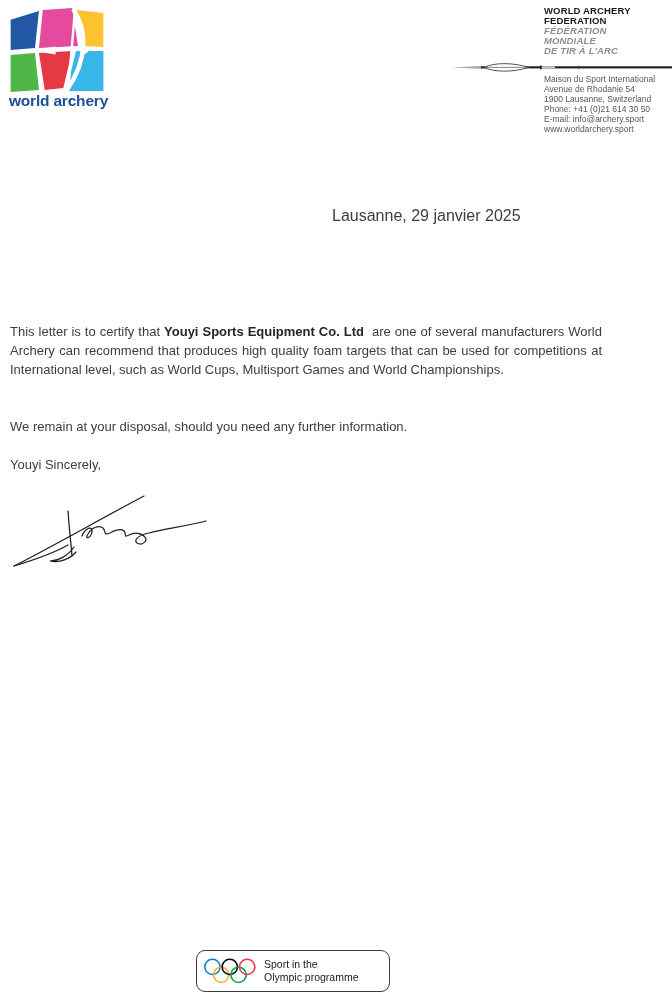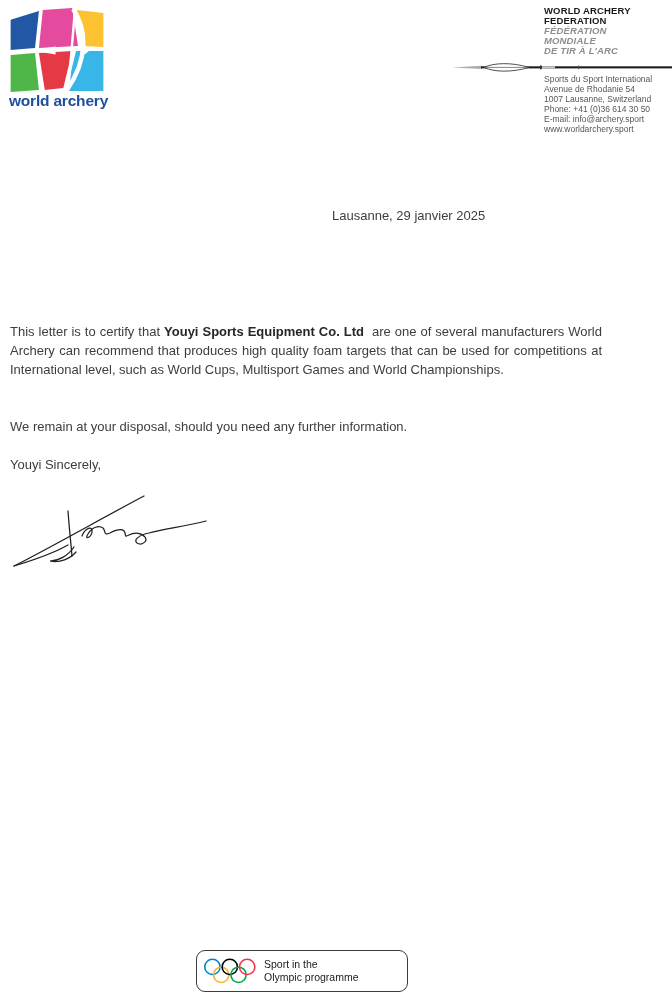--- a/index.html
+++ b/index.html
@@ -27,38 +27,38 @@
   .org-block .fr { color: #8d8d8d; font-style: italic; }
   .arrow-wrap { position: absolute; left: 452px; top: 61px; }
   .address-block {
     position: absolute; left: 544px; top: 74px;
     font-size: 8.5px; line-height: 10px; color: #565656; white-space: nowrap;
   }
 
   
   .dateline {
     position: absolute; left: 332px; top: 206px;
-    font-size: 13px; line-height: 19px;
+    font-size: 16px; line-height: 19px;
   }
   .body-text {
     position: absolute; left: 10px; width: 592px;
     font-size: 13px; line-height: 19px;
   }
   .salutation   { top: 284px; }
   .paragraph    { top: 322px; text-align: justify; }
   .paragraph .b { font-weight: 700; color: #262626; margin-top: 34px; }
   .closing      { top: 417px; }
   .valediction  { top: 455px; }
   .signature    { position: absolute; left: 6px; top: 484px; }
   .signer       { top: 588px; }
 
   
   .footer-box {
     position: absolute; left: 196px; top: 950px;
-    width: 212px; height: 42px; box-sizing: border-box;
+    width: 194px; height: 42px; box-sizing: border-box;
     border: 1.3px solid #3c3c3c; border-radius: 9px;
     display: flex; align-items: center; padding: 0 7px;
   }
   .footer-label {
     margin-left: 8px; font-size: 10.5px; line-height: 13px; color: #1a1a1a;
   }
 </style>
 </head>
 <body>
 
@@ -92,24 +92,24 @@
     <polygon points="0,6.4 30,4.7 30,8.1" fill="#a9adb2"></polygon>
     <rect x="29" y="5.3" width="191" height="2.1" fill="#1a1d20"></rect>
     <path d="M32,6.4 C42,1.6 60,1.2 77,6.4 C60,11.6 42,11.2 32,6.4 Z" fill="#fdfdfd" stroke="#3a3e42" stroke-width="0.9"></path>
     <line x1="32" y1="6.4" x2="77" y2="6.4" stroke="#53575b" stroke-width="0.7"></line>
     <rect x="88" y="4.4" width="1.6" height="3.9" fill="#2b2e31"></rect>
     <rect x="90" y="5.3" width="13" height="2.1" fill="#c6c9cc"></rect>
     <rect x="126" y="4.6" width="1.2" height="3.5" fill="#4a4d50"></rect>
   </svg>
 
   <div class="address-block">
-    <div>Sports du Sport International</div>
+    <div>Maison du Sport International</div>
     <div>Avenue de Rhodanie 54</div>
-    <div>1007 Lausanne, Switzerland</div>
-    <div>Phone: +41 (0)36 614 30 50</div>
+    <div>1900 Lausanne, Switzerland</div>
+    <div>Phone: +41 (0)21 614 30 50</div>
     <div>E-mail: info@archery.sport</div>
     <div>www.worldarchery.sport</div>
   </div>
 
   <div class="dateline">Lausanne, 29 janvier 2025</div>
 
 
   <div class="body-text paragraph"><span>This letter is to certify that </span><span class="b">Youyi Sports Equipment Co. Ltd</span><span>&nbsp; are one of several manufacturers World Archery can recommend that produces high quality foam targets that can be used for competitions at International level, such as World Cups, Multisport Games and World Championships.</span></div>
 
   <div class="body-text closing">We remain at your disposal, should you need any further information.</div>

